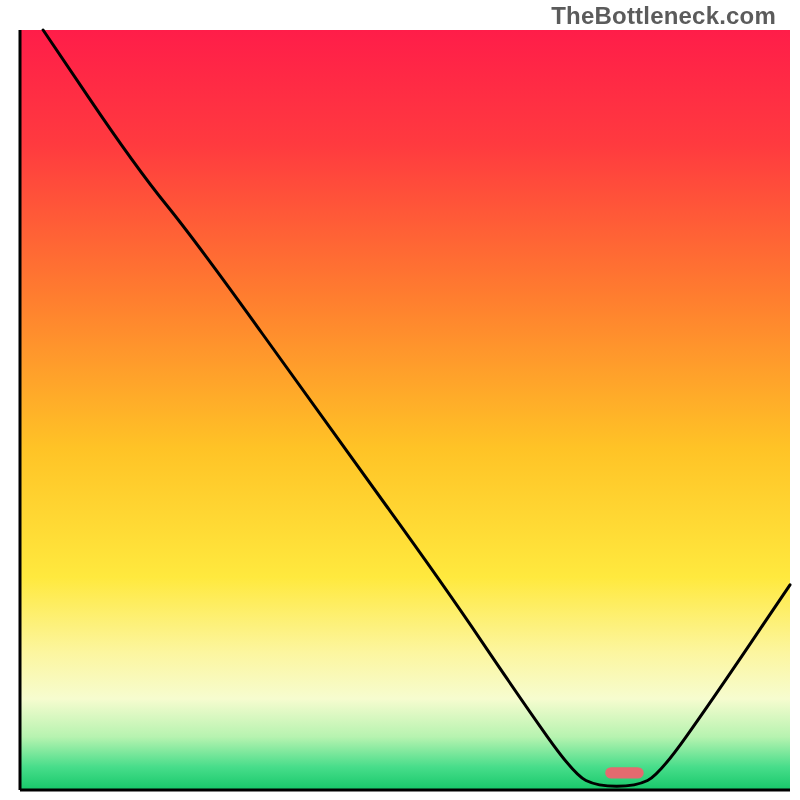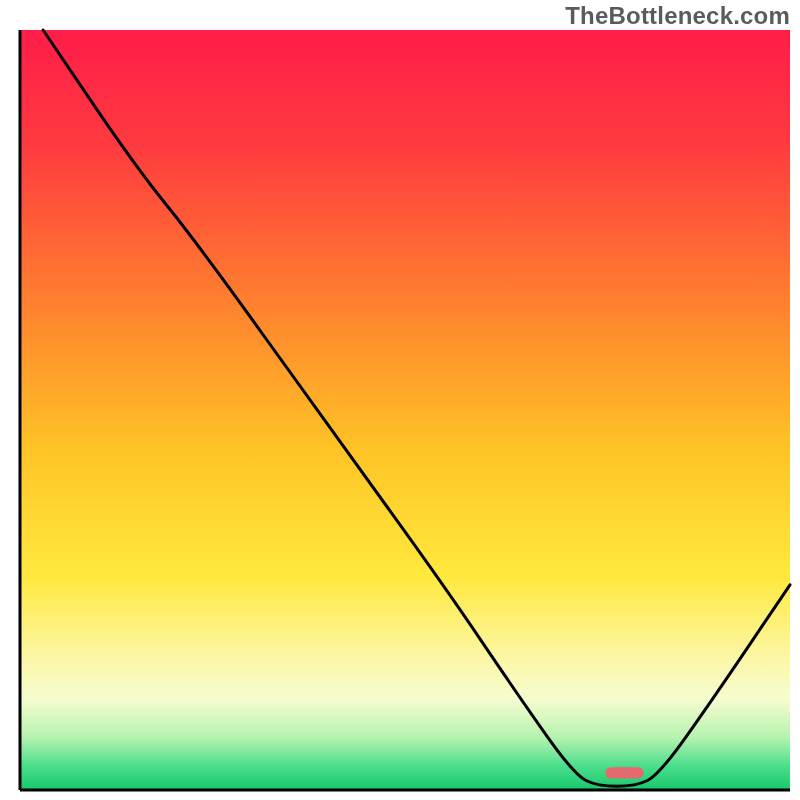--- a/index.html
+++ b/index.html
@@ -12,21 +12,21 @@
     font-family: Arial, Helvetica, sans-serif;
   }
   .canvas {
     position: relative;
     width: 800px;
     height: 800px;
   }
   .watermark {
     position: absolute;
     top: 2px;
-    right: 10px;
+    right: 24px;
     font-size: 24px;
     font-weight: 600;
     color: #5b5b5b;
     letter-spacing: 0.2px;
   }
   svg.plot {
     position: absolute;
     left: 0;
     top: 0;
   }

